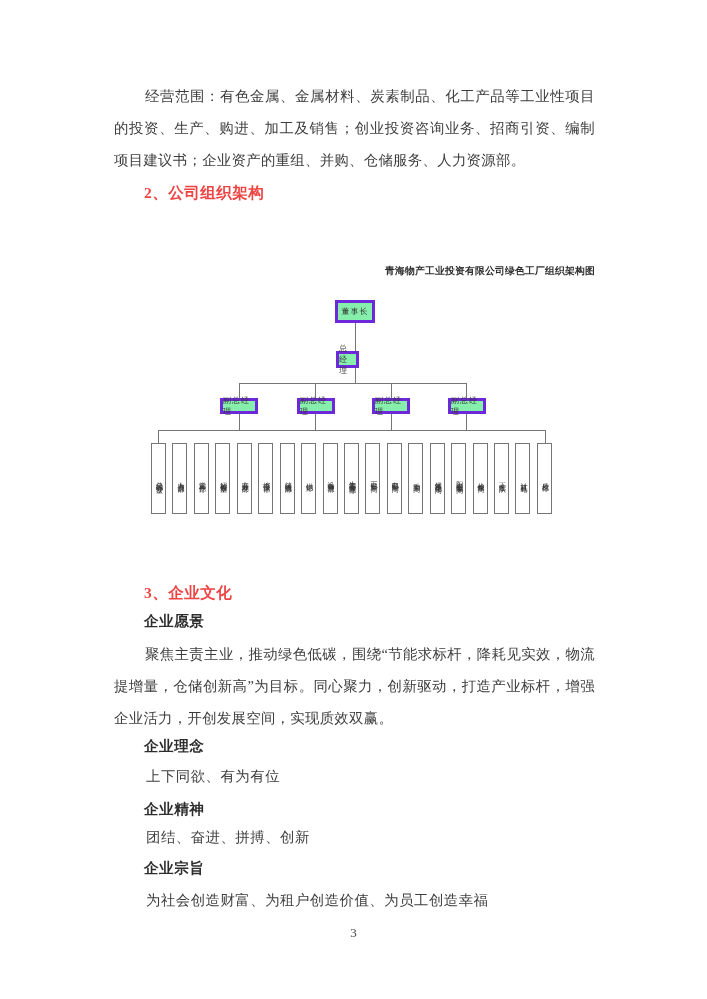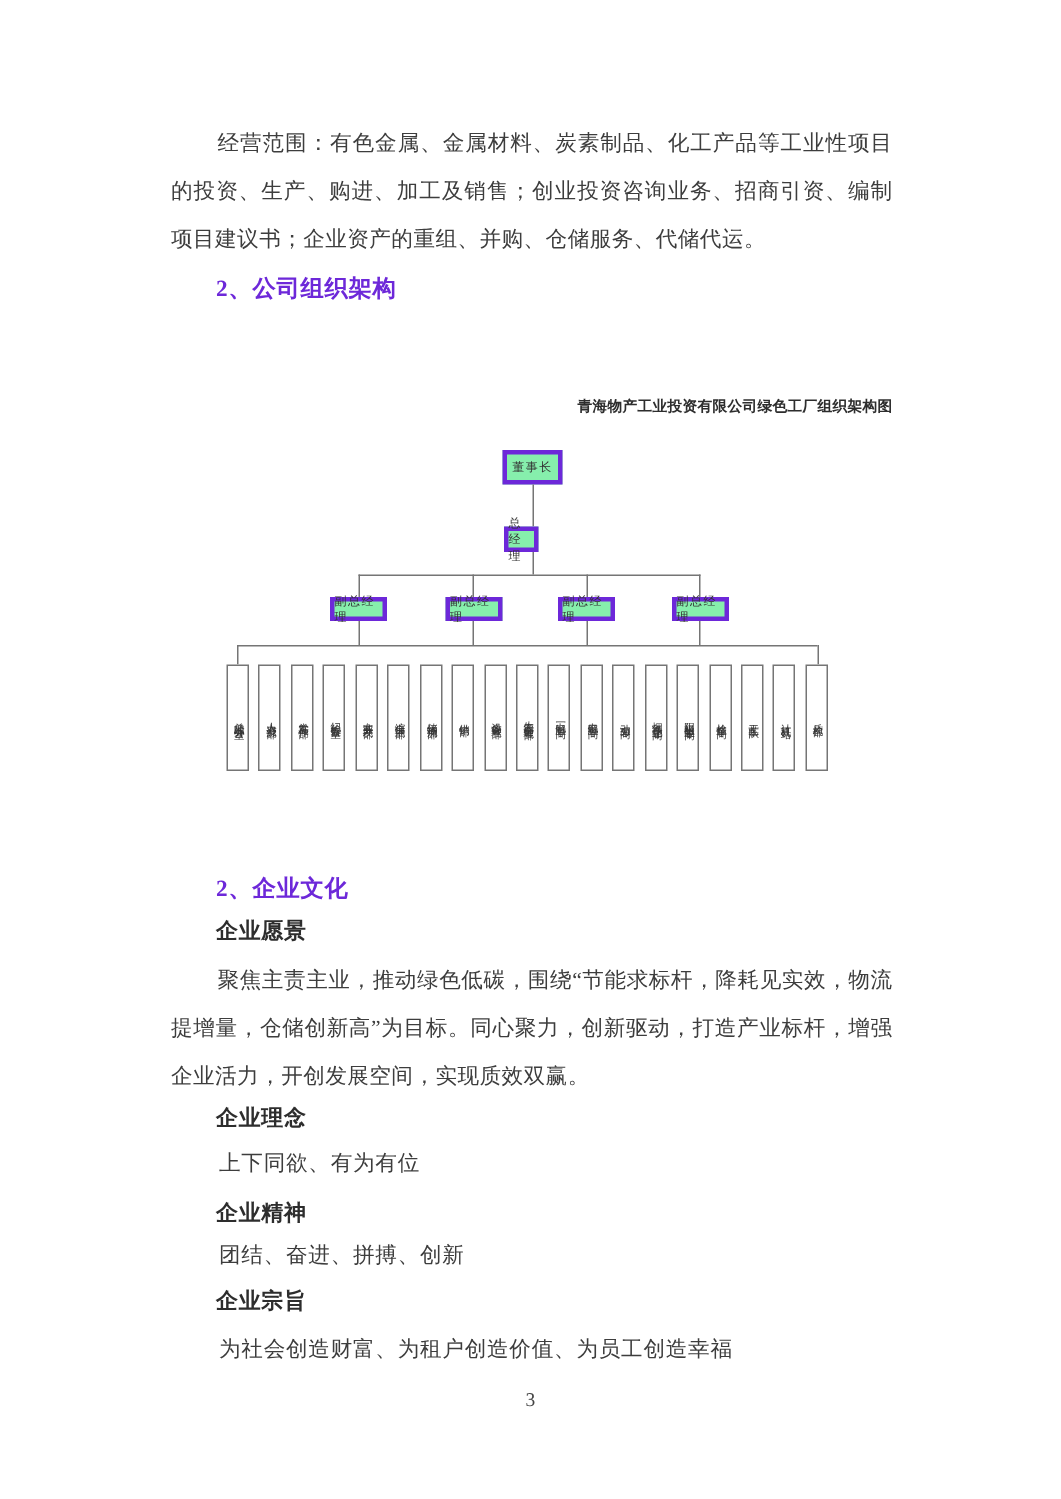--- a/index.html
+++ b/index.html
@@ -9,21 +9,21 @@
     color:#3d3d3d;overflow:hidden;
   }
   .para{
     position:absolute;left:114px;width:481px;
     font-size:14.4px;line-height:32px;text-align:justify;
     letter-spacing:0.3px;color:#3d3d3d;margin:0;
   }
   .para.indent{text-indent:31px;}
   .heading{
     position:absolute;left:144px;margin:0;
-    font-size:15.5px;font-weight:bold;color:#6d28d9;
+    font-size:15.5px;font-weight:bold;color:#ef4444;
     line-height:17px;letter-spacing:0.5px;white-space:nowrap;
   }
   .sublabel{
     position:absolute;left:144px;margin:0;
     font-size:14.6px;font-weight:bold;color:#2d2d2d;
     line-height:16px;letter-spacing:0.5px;white-space:nowrap;
   }
   .bodyline{
     position:absolute;left:146px;margin:0;
     font-size:14.4px;color:#3d3d3d;line-height:16px;
@@ -55,21 +55,21 @@
   .page-number{
     position:absolute;top:925px;left:0;width:707px;text-align:center;
     font-size:13px;color:#444;
   }
 </style>
 </head>
 <body>
 
 <div>
 
-  <p class="para indent" style="top:80px">经营范围：有色金属、金属材料、炭素制品、化工产品等工业性项目的投资、生产、购进、加工及销售；创业投资咨询业务、招商引资、编制项目建议书；企业资产的重组、并购、仓储服务、代储代运。</p>
+  <p class="para indent" style="top:80px">经营范围：有色金属、金属材料、炭素制品、化工产品等工业性项目的投资、生产、购进、加工及销售；创业投资咨询业务、招商引资、编制项目建议书；企业资产的重组、并购、仓储服务、人力资源部。</p>
 
   <h2 class="heading" style="top:184px">2、公司组织架构</h2>
 
   <div>
     <div class="chart-title">青海物产工业投资有限公司绿色工厂组织架构图</div>
 
     <div class="node" style="left:335px;top:300px;width:40px;height:23px">董事长</div>
     <div class="vline" style="left:355px;top:323px;height:28px"></div>
 
     <div class="node" style="left:336px;top:351px;width:23px;height:17px">总经理</div>
@@ -111,21 +111,21 @@
       <div class="dept">动力车间</div>
       <div class="dept">烟气净化车间</div>
       <div class="dept">阳极组装车间</div>
       <div class="dept">检修车间</div>
       <div class="dept">工艺车队</div>
       <div class="dept">计算机站</div>
       <div class="dept">质检部</div>
     </div>
   </div>
 
-  <h2 class="heading" style="top:584px">2、企业文化</h2>
+  <h2 class="heading" style="top:584px">3、企业文化</h2>
 
   <h3 class="sublabel" style="top:613px">企业愿景</h3>
 
   <p class="para indent" style="top:638px">聚焦主责主业，推动绿色低碳，围绕“节能求标杆，降耗见实效，物流提增量，仓储创新高”为目标。同心聚力，创新驱动，打造产业标杆，增强企业活力，开创发展空间，实现质效双赢。</p>
 
   <h3 class="sublabel" style="top:738px">企业理念</h3>
   <p class="bodyline" style="top:768px">上下同欲、有为有位</p>
 
   <h3 class="sublabel" style="top:801px">企业精神</h3>
   <p class="bodyline" style="top:829px">团结、奋进、拼搏、创新</p>

